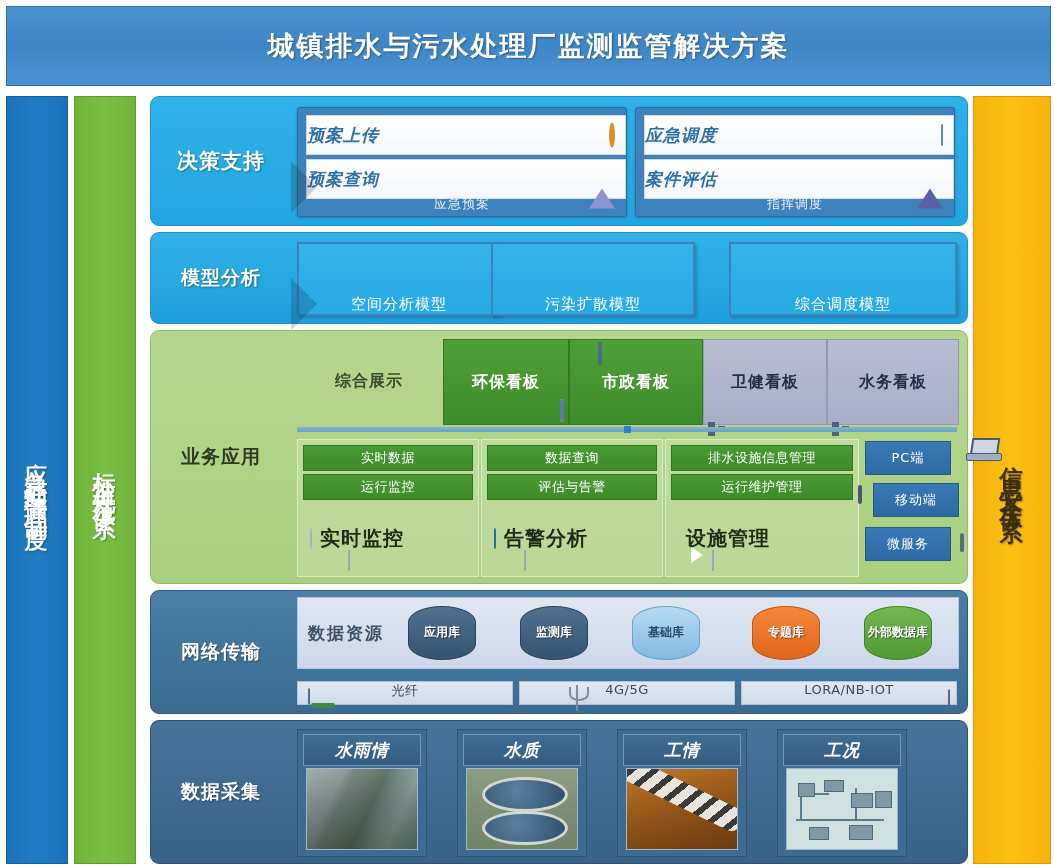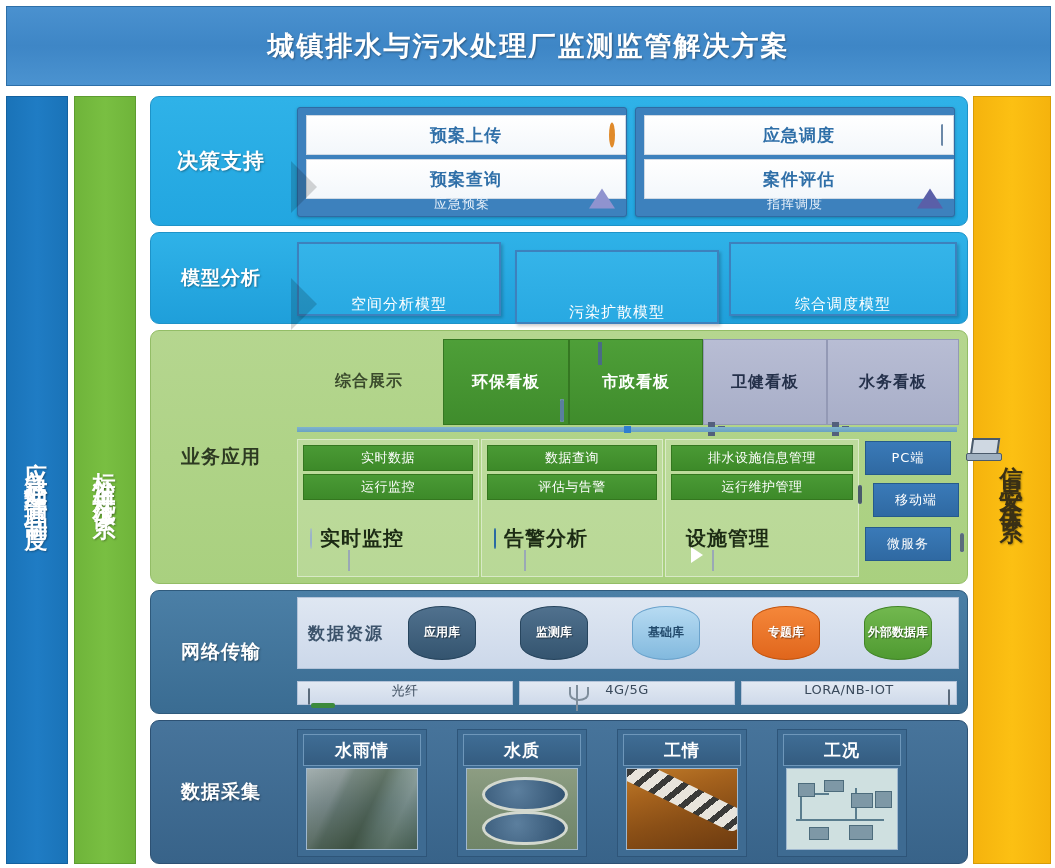--- a/index.html
+++ b/index.html
@@ -79,21 +79,21 @@
     position:absolute;top:10px;height:108px;
     background:#3d81bd;border:1px solid #2f6ba3;border-radius:3px;
     box-shadow:0 1px 3px rgba(0,0,0,.25);
   }
   #dec-group-1{left:146px;width:328px;}
   #dec-group-2{left:484px;width:318px;}
   .dec-card{
     position:absolute;left:8px;right:0;height:38px;
     background:linear-gradient(180deg,#ffffff 0%,#f3f7fb 100%);
     border:1px solid #cfd9e4;
-    display:flex;align-items:center;justify-content:center;
+    display:flex;align-items:center;font-style:italic;
   }
   .dec-card.a{top:7px;} .dec-card.b{top:51px;}
   .dec-card .lbl{
     color:#2f6fa8;font-size:17px;font-weight:bold;letter-spacing:1px;
   }
   .dec-card .ico{position:absolute;right:10px;top:50%;transform:translateY(-50%);}
   .dec-sub{
     position:absolute;left:0;right:0;bottom:2px;height:20px;
     display:flex;align-items:center;justify-content:center;
     color:#e8f1fa;font-size:13px;letter-spacing:1px;
@@ -108,21 +108,21 @@
   #row-model .rowlabel{width:140px;height:90px;}
   .model-card{
     position:absolute;top:9px;height:70px;
     background:linear-gradient(180deg,#35b4e9 0%,#28a9e2 100%);
     border:2px solid #3d81bd;
     display:flex;align-items:flex-end;justify-content:center;
     color:#ffffff;font-size:15px;letter-spacing:1px;
     box-shadow:2px 2px 3px rgba(0,0,0,.2);
   }
   #model-1{left:146px;width:200px;}
-  #model-2{left:364px;width:200px;margin-top:8px;}
+  #model-2{left:340px;width:200px;}
   #model-3{left:578px;width:224px;}
 
   
   #row-biz{
     top:234px;height:252px;
     background:linear-gradient(180deg,#b5d68f 0%,#a9d07f 100%);
     border:1px solid #93bd66;
   }
   #row-biz .rowlabel{width:140px;height:252px;color:#2d3a22;text-shadow:none;}
 
@@ -214,21 +214,21 @@
 
   
   #row-data{
     top:624px;height:142px;
     background:linear-gradient(180deg,#47749b 0%,#386389 100%);
     border:1px solid #2d5173;border-radius:9px;
   }
   #row-data .rowlabel{width:140px;height:142px;}
   .data-card{
     position:absolute;top:8px;width:128px;height:126px;
-    background:#3e6b92;border:1px solid #2e5579;
+    background:#3e6b92;border:1px solid #2e5579;font-style:italic;
   }
   .data-card .cap{
     position:absolute;left:5px;right:5px;top:4px;height:30px;
     background:linear-gradient(180deg,#3f6d95 0%,#345c80 100%);
     border:1px solid #6e97ba;
     display:flex;align-items:center;justify-content:center;
     color:#ffffff;font-size:17px;font-weight:bold;letter-spacing:1px;
   }
   .data-card .pic{
     position:absolute;left:8px;right:8px;top:38px;bottom:6px;

